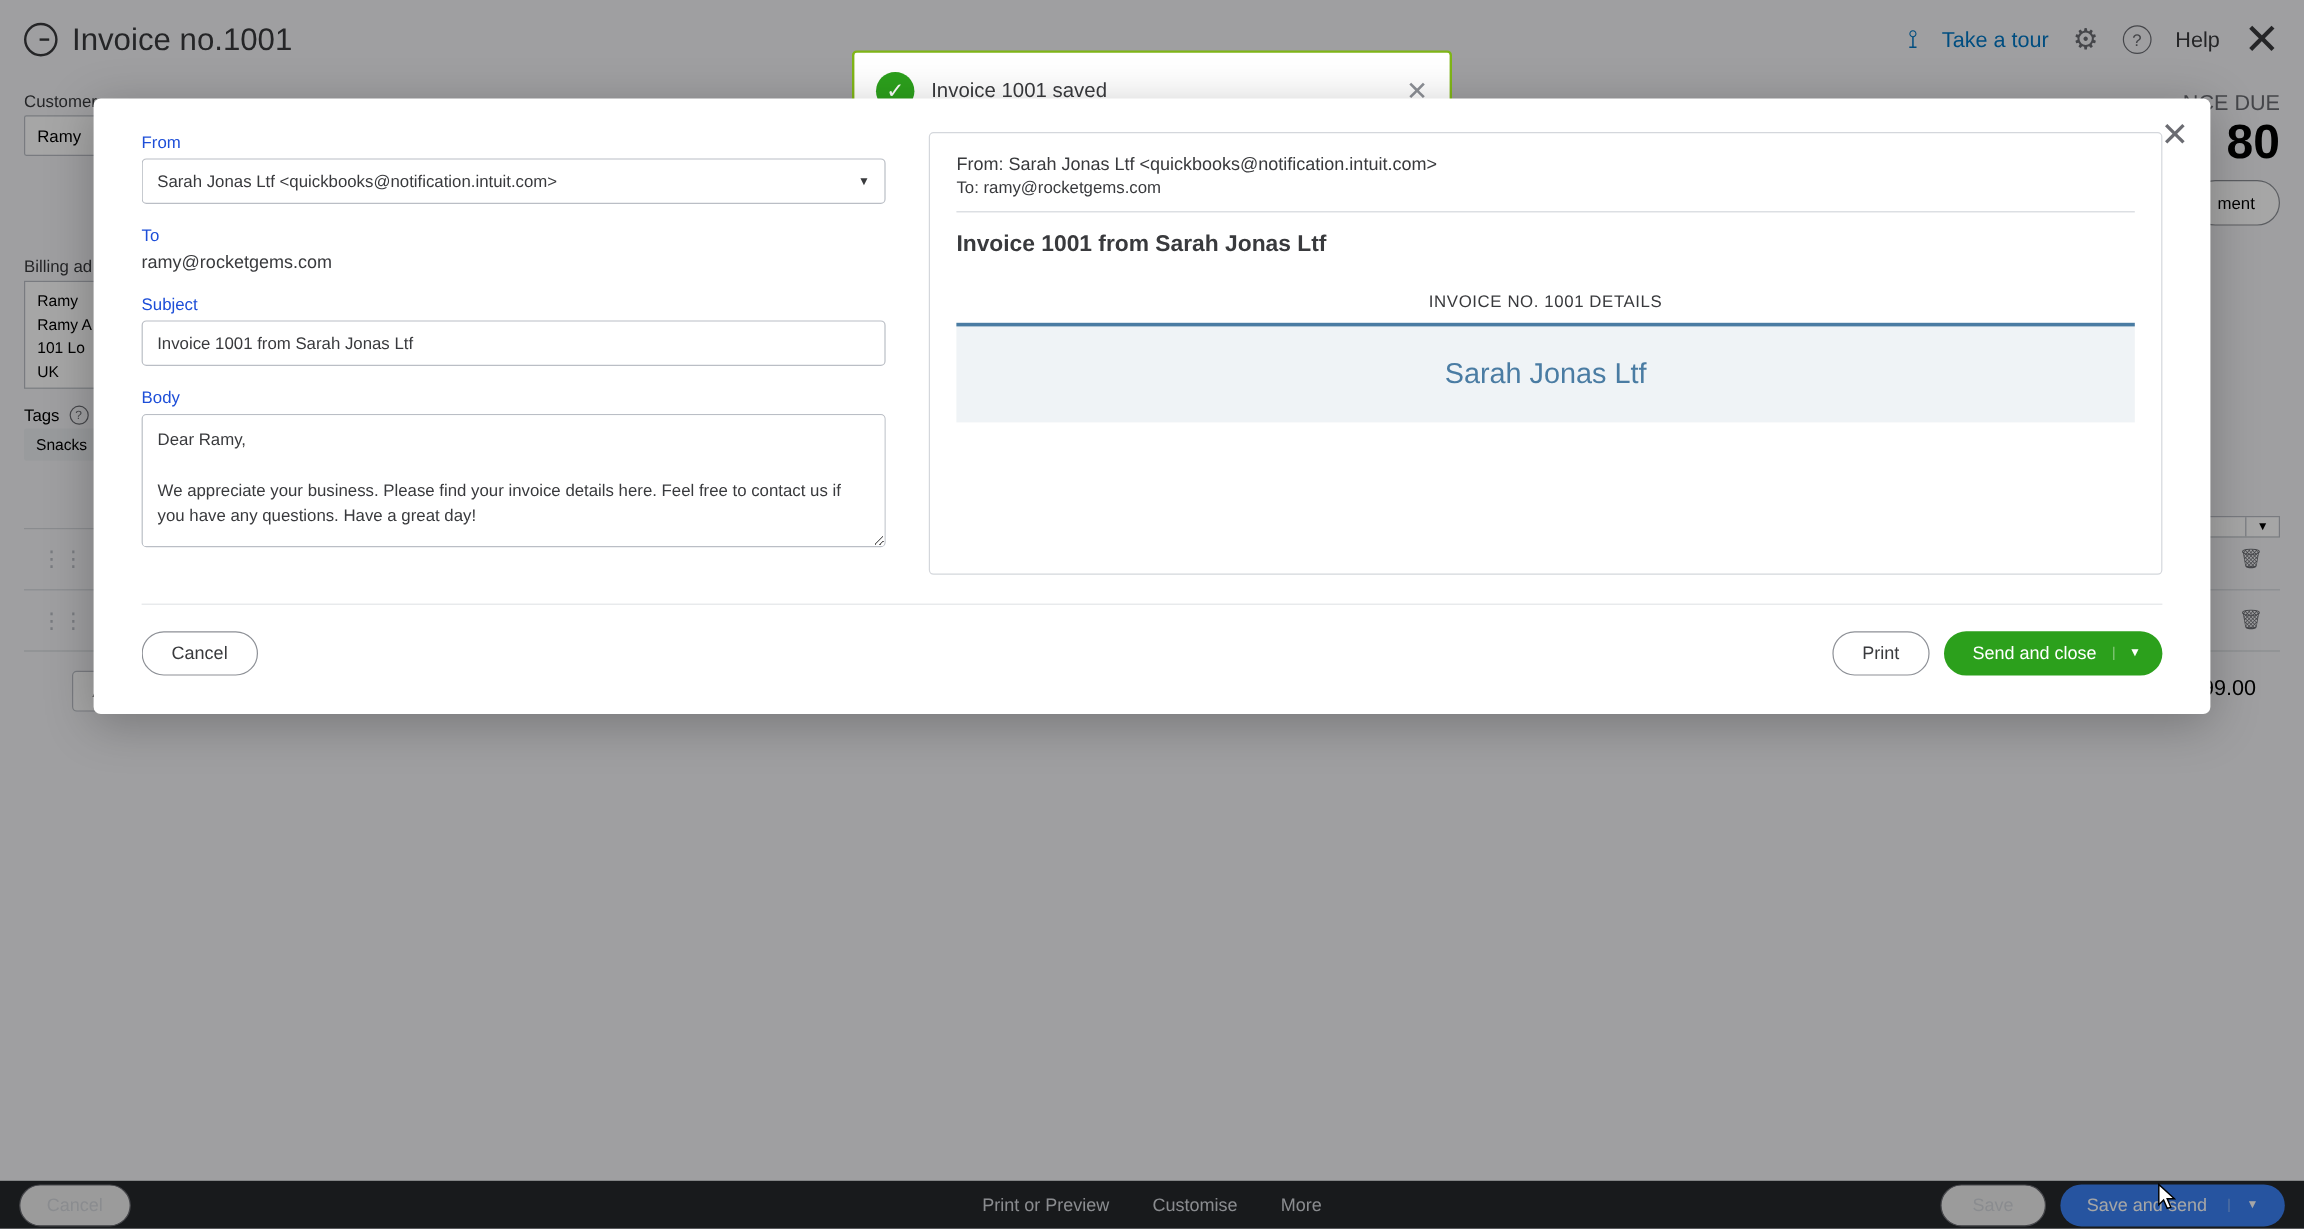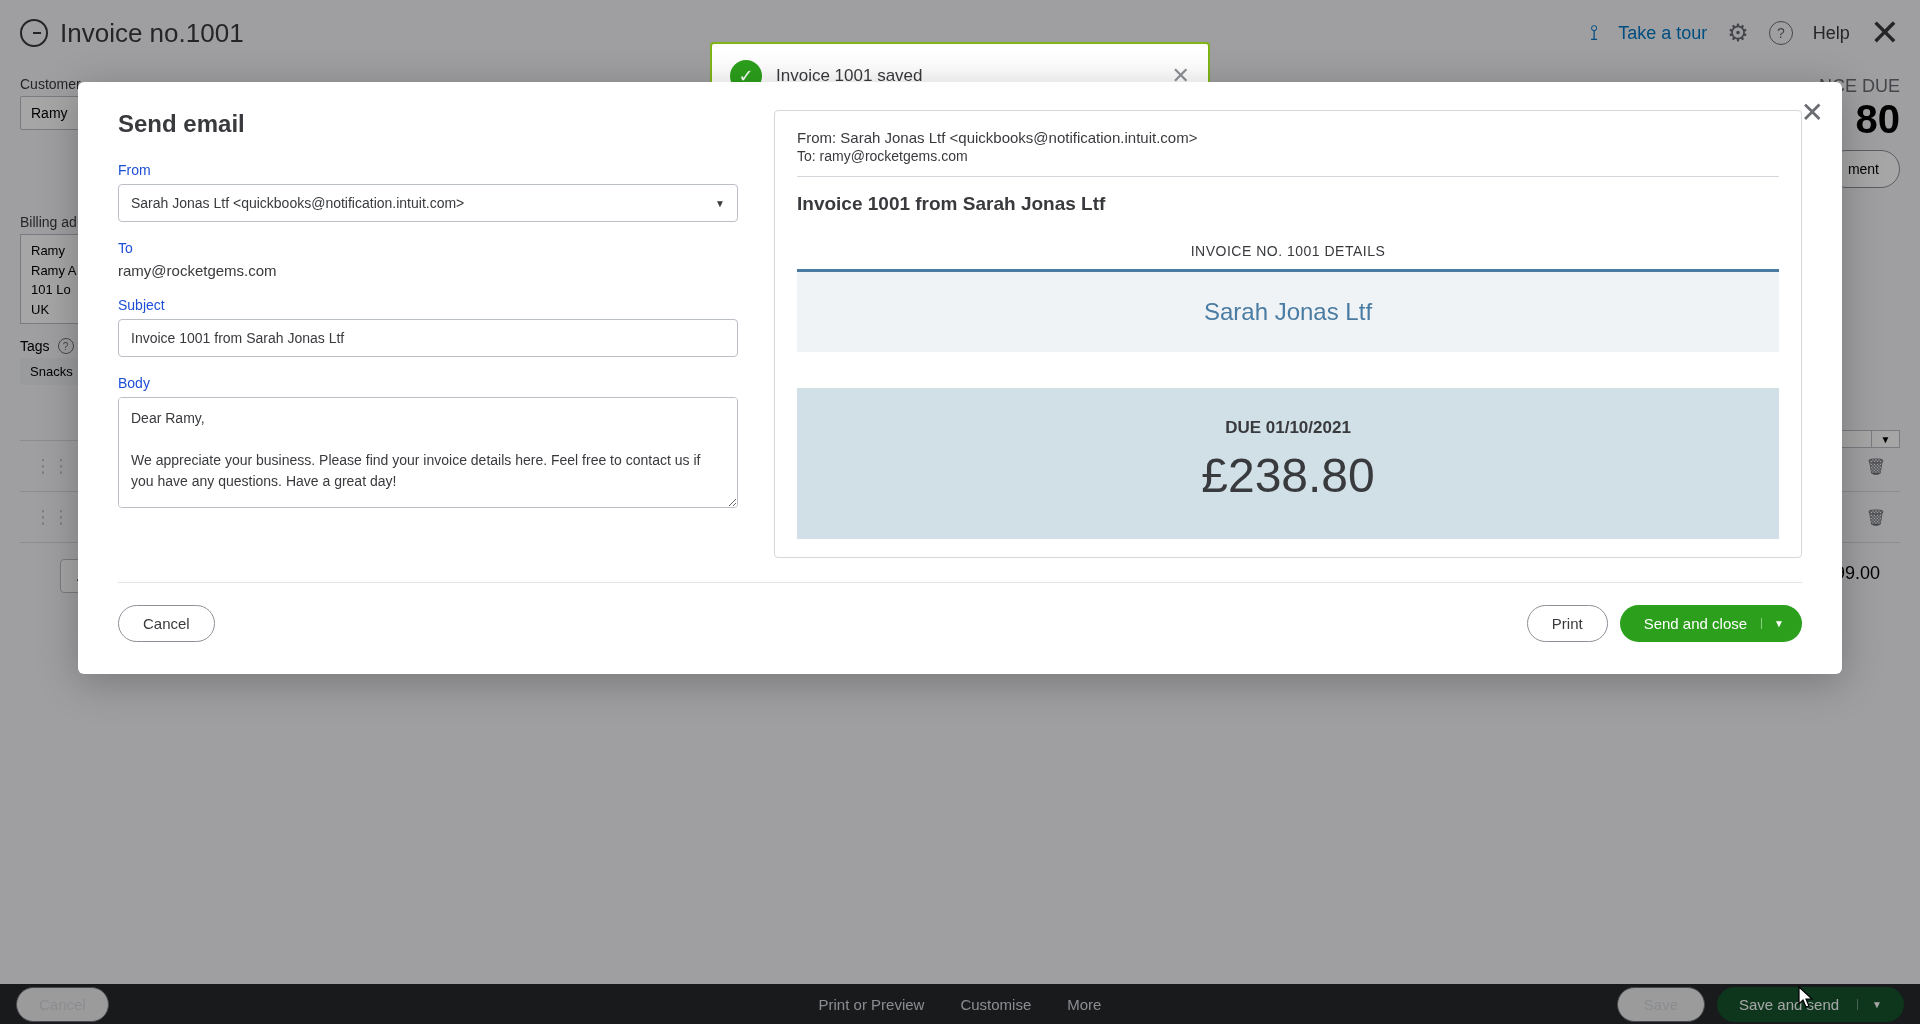--- a/index.html
+++ b/index.html
@@ -38,21 +38,21 @@
 .bg-line-actions { display:flex; gap:14px; margin-top:16px; margin-left:40px; }
 .bg-pill-btn { border:1px solid #babec5; border-radius:4px; padding:8px 16px; background:#fff; font-size:14px; }
 .bg-subtotal { float:right; display:flex; gap:80px; font-size:18px; margin-top:-30px; margin-right:20px; }
 
 
 .bg-footer { position:absolute; bottom:0; left:0; right:0; height:40px; background:#25282c; display:flex; align-items:center; padding:0 16px; color:#d4d7dc; }
 .bg-foot-cancel { border:1px solid #6b6c72; border-radius:22px; padding:8px 22px; color:#d4d7dc; font-size:15px; }
 .bg-foot-center { position:absolute; left:50%; transform:translateX(-50%); display:flex; gap:36px; font-size:15px; }
 .bg-foot-right { margin-left:auto; display:flex; gap:12px; }
 .bg-save-btn { border:1px solid #6b6c72; border-radius:22px; padding:8px 26px; color:#d4d7dc; font-size:15px; }
-.bg-save-send { background:#14532d; color:#fff; border-radius:22px; padding:8px 22px; font-size:15px; display:flex; align-items:center; gap:18px; }
+.bg-save-send { background:#3b82f6; color:#fff; border-radius:22px; padding:8px 22px; font-size:15px; display:flex; align-items:center; gap:18px; }
 .bg-save-send-caret { border-left:1px solid rgba(255,255,255,0.4); padding-left:14px; }
 
 
 .overlay-dim { position:absolute; inset:0; background:rgba(0,0,0,0.35); }
 
 
 .toast { position:absolute; top:42px; left:50%; transform:translateX(-50%); width:500px; background:#fff; border:2px solid #7fb517; border-radius:4px; padding:16px 18px; display:flex; align-items:center; gap:14px; z-index:5; }
 .toast-check { width:32px; height:32px; background:#2ca01c; border-radius:50%; color:#fff; display:flex; align-items:center; justify-content:center; font-size:18px; }
 .toast-text { font-size:17px; color:#393a3d; }
 .toast-x { margin-left:auto; color:#8d9096; font-size:22px; }
@@ -190,21 +190,20 @@
 <div class="toast">
   <div class="toast-check">✓</div>
   <div class="toast-text">Invoice 1001 saved</div>
   <div class="toast-x">✕</div>
 </div>
 
 <div class="modal">
   <div class="modal-close">✕</div>
   <div class="modal-body">
     <div class="modal-left">
-      <div class="modal-title">Send email</div>
 
       <div class="form-group">
         <label class="form-label">From</label>
         <div class="form-select">
           <span>Sarah Jonas Ltf &lt;quickbooks@notification.intuit.com&gt;</span>
           <span class="caret-down">▼</span>
         </div>
       </div>
 
       <div class="form-group">
@@ -227,24 +226,20 @@
       </div>
     </div>
 
     <div class="modal-right">
       <div class="preview-from">From: Sarah Jonas Ltf &lt;quickbooks@notification.intuit.com&gt;</div>
       <div class="preview-to">To: ramy@rocketgems.com</div>
       <hr class="preview-hr">
       <div class="preview-subject">Invoice 1001 from Sarah Jonas Ltf</div>
       <div class="preview-details-label">INVOICE NO. 1001 DETAILS</div>
       <div class="preview-name-band">Sarah Jonas Ltf</div>
-      <div class="preview-due-band">
-        <div class="preview-due-label">DUE 01/10/2021</div>
-        <div class="preview-amount">£238.80</div>
-      </div>
     </div>
   </div>
 
   <hr class="modal-hr">
   <div class="modal-footer">
     <button class="btn-outline">Cancel</button>
     <div class="modal-footer-right">
       <button class="btn-outline">Print</button>
       <button class="btn-primary">
         <span>Send and close</span>

